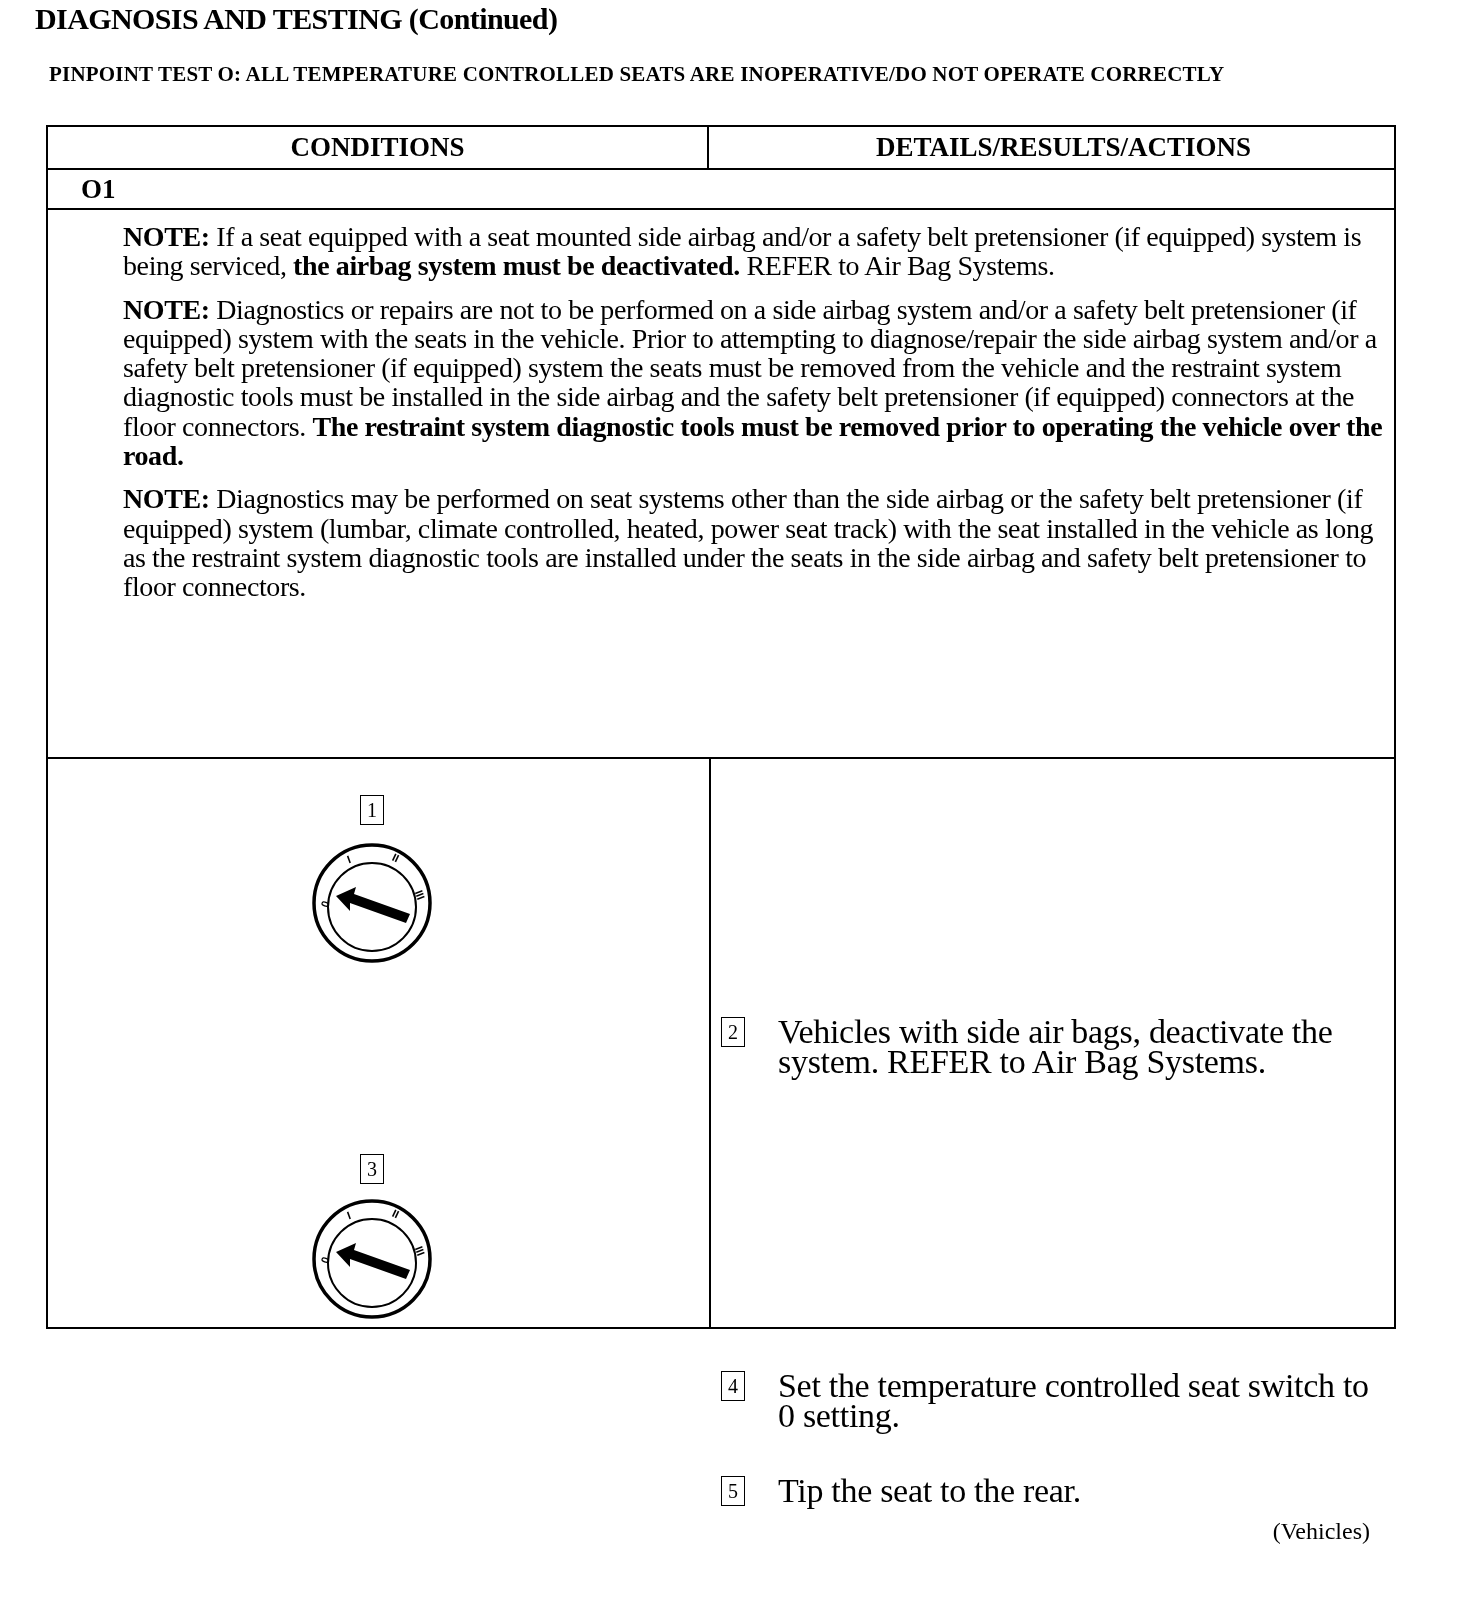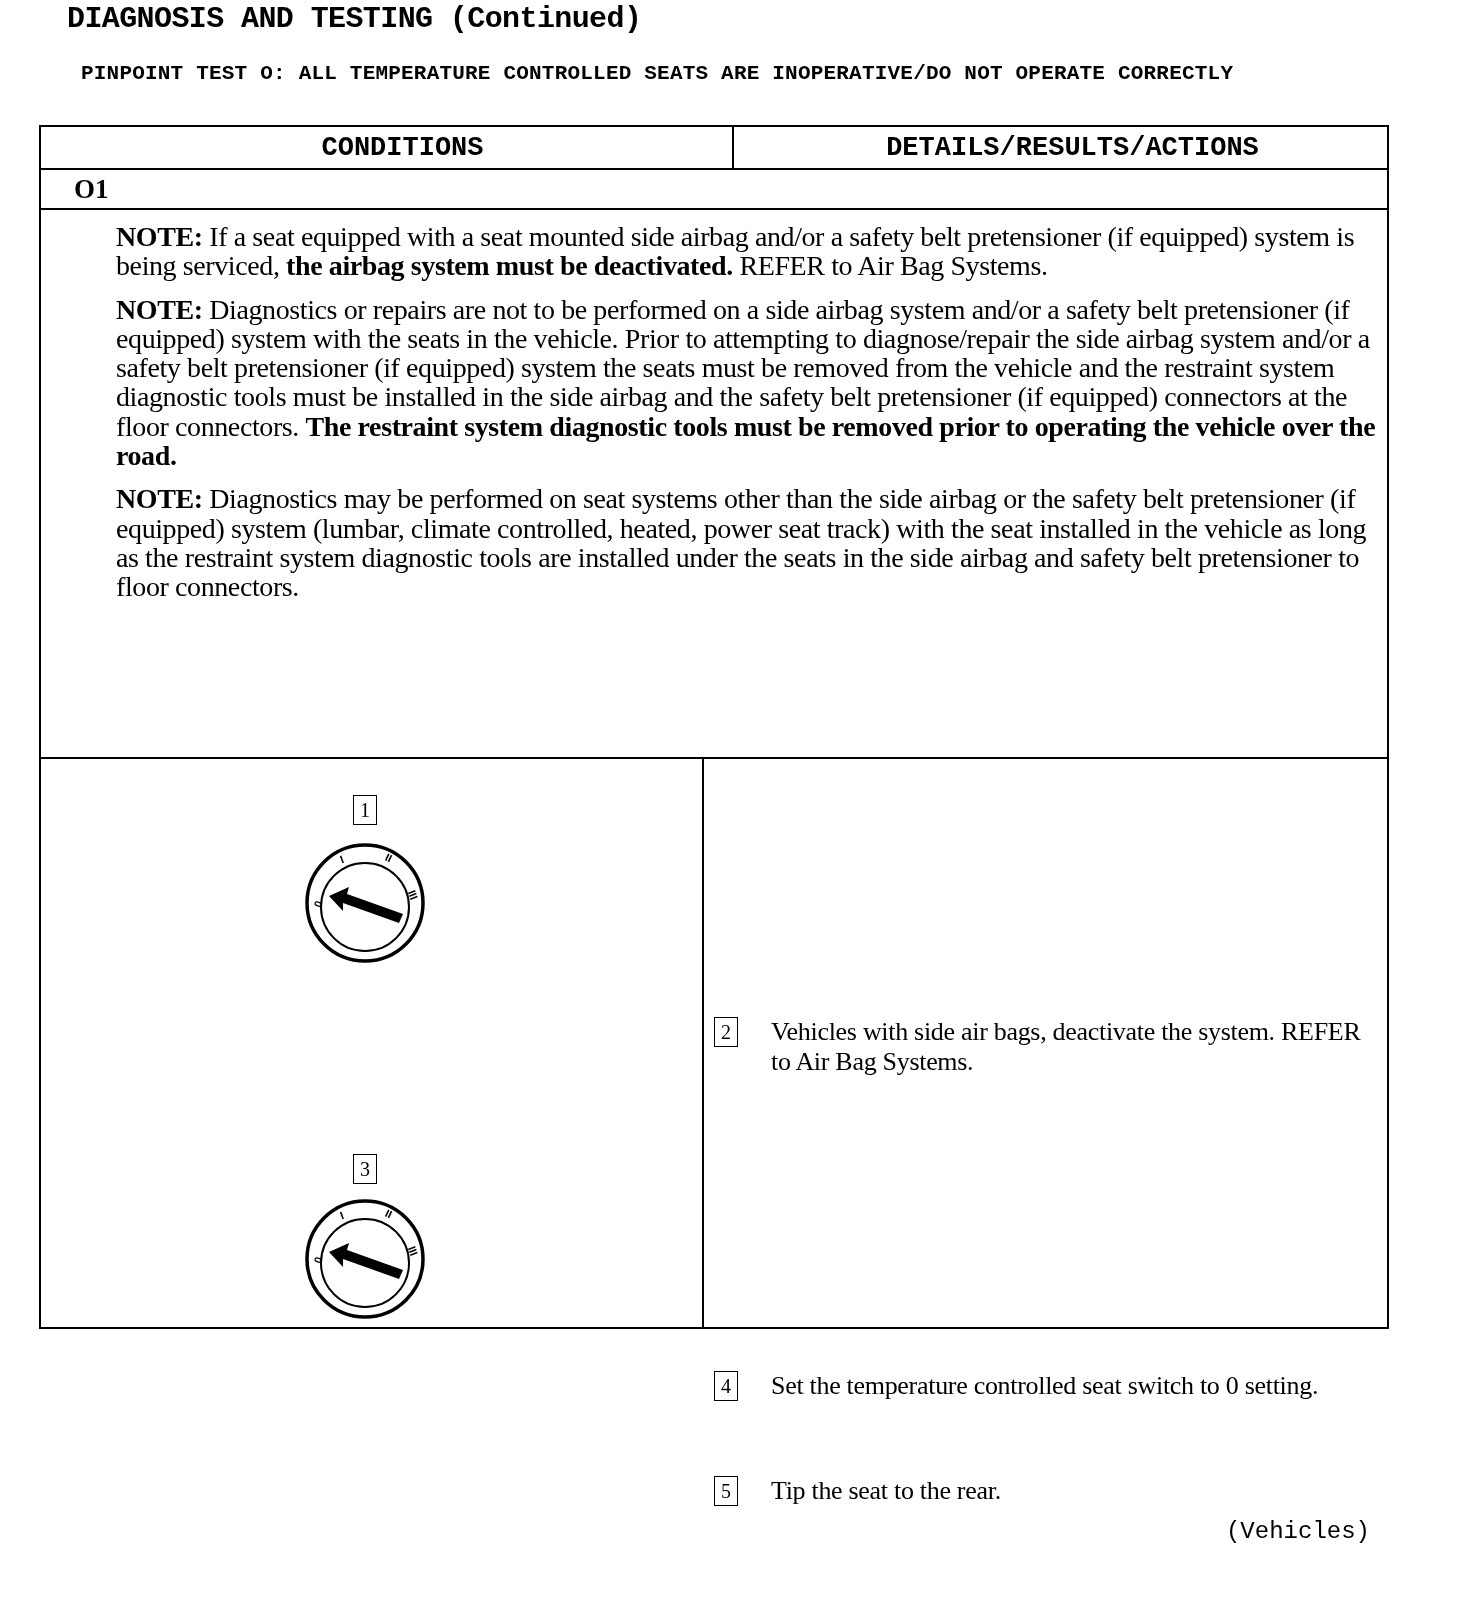--- a/index.html
+++ b/index.html
@@ -8,23 +8,22 @@
       background: #ffffff;
     }
     body {
       width: 1472px;
       height: 1612px;
       position: relative;
       overflow: hidden;
       color: #000000;
     }
     .sans {
-      font-family: Liberation Mono, monospace;
+      font-family: Liberation Serif, serif;
       font-weight: bold;
-      margin-left: 32px;
     }
     .serif {
       font-family: "Liberation Serif", serif;
     }
     #page-title {
       position: absolute;
       left: 35px;
       top: 2px;
       font-size: 30px;
       letter-spacing: -0.6px;
@@ -34,21 +33,21 @@
       position: absolute;
       left: 49px;
       top: 56px;
       width: 1360px;
       font-size: 21px;
       line-height: 36px;
       letter-spacing: 0.2px;
     }
     #main-table {
       position: absolute;
-      left: 39px;
+      left: 46px;
       top: 125px;
       width: 1350px;
       height: 1204px;
       border: 2.5px solid #000;
       box-sizing: border-box;
     }
     .hdr-row {
       position: absolute;
       left: 0;
       top: 0;
@@ -167,21 +166,21 @@
       display: flex;
       align-items: flex-start;
     }
     .action .callout {
       position: relative;
       flex: 0 0 auto;
       margin-top: 0;
     }
     .action-text {
       margin-left: 33px;
-      font-size: 26px;
+      font-size: 34px;
       line-height: 29.5px;
       letter-spacing: -0.3px;
     }
     #continued {
       position: absolute;
       right: 102px;
       top: 1518px;
       font-size: 24px;
       font-weight: normal;
     }

